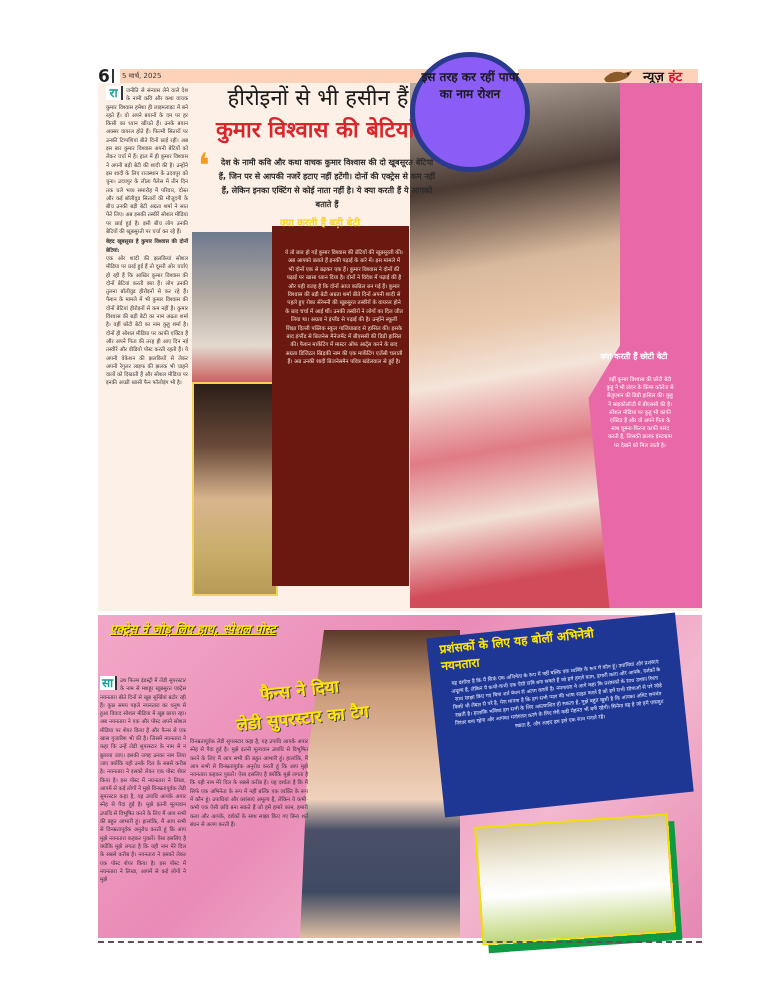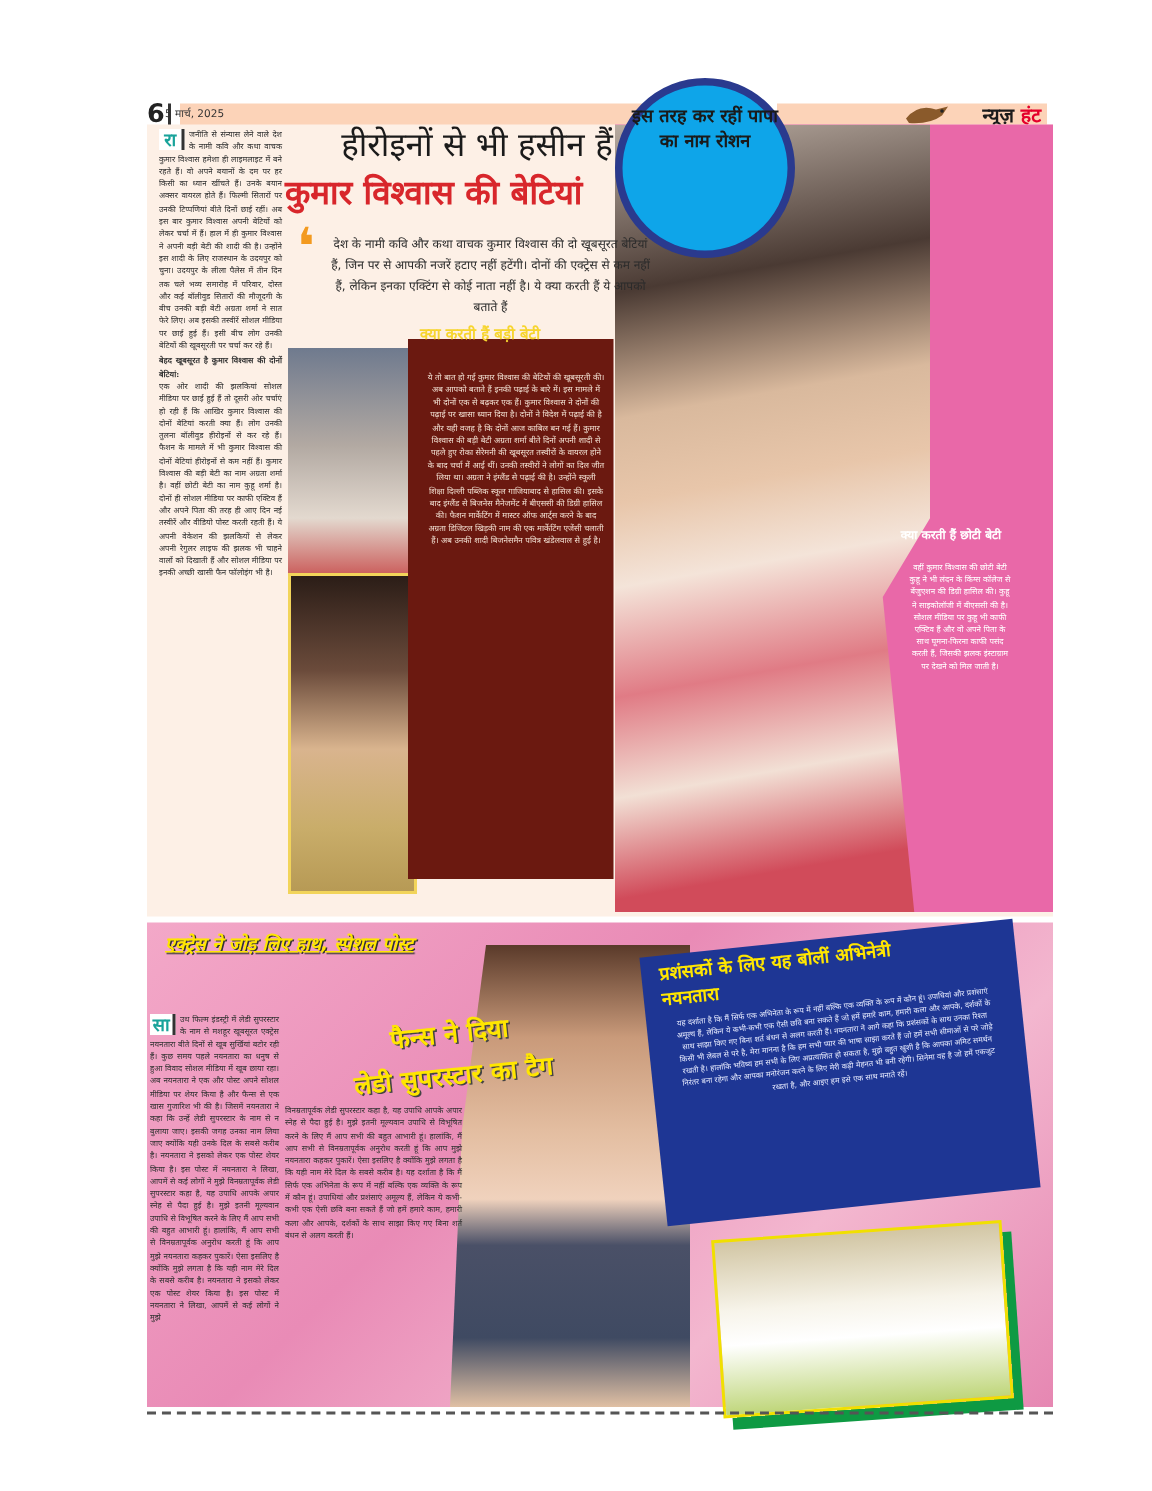--- a/index.html
+++ b/index.html
@@ -4,41 +4,41 @@
 <style>
   html,body{margin:0;padding:0;background:#fff;}
   body{width:768px;height:994px;position:relative;overflow:hidden;font-family:"DejaVu Sans",sans-serif;}
   .abs{position:absolute;}
   
   .hdr{left:98px;top:69px;width:600px;height:18px;}
   .hdr-band{position:absolute;left:22px;top:0;width:308px;height:16px;background:#fcd3b8;}
   .hdr-band2{position:absolute;left:420px;top:0;width:180px;height:16px;background:#fcd3b8;}
   .pg-num{position:absolute;left:0;top:-3px;font-size:17px;font-weight:bold;color:#222;font-family:"DejaVu Sans",sans-serif;}
   .pg-sep{position:absolute;left:14px;top:0;width:2px;height:16px;background:#333;}
-  .pg-date{position:absolute;left:12px;top:2px;font-size:7px;color:#333;}
+  .pg-date{position:absolute;left:24px;top:2px;font-size:7px;color:#333;}
   .section{position:absolute;left:336px;top:0;font-size:12px;font-weight:bold;color:#111;}
-  .brand{position:absolute;right:4px;top:-2px;font-size:13px;font-weight:bold;color:#1b1b1b;}
+  .brand{position:absolute;right:16px;top:-2px;font-size:13px;font-weight:bold;color:#1b1b1b;}
   .brand .hunt{color:#e4002b;}
   .brand-ico{position:absolute;right:62px;top:-2px;width:34px;height:18px;}
   
   .top-bg{left:98px;top:83px;width:604px;height:528px;background:#fdf0e6;}
   .col{font-size:5.3px;line-height:8.3px;color:#333;text-align:justify;font-family:"DejaVu Serif",serif;}
   .dropcap{display:inline-block;float:left;width:15px;height:14px;background:#fff;color:#18a39a;font-weight:bold;font-size:12px;line-height:14px;text-align:center;margin:0 3px 0 0;border-right:2px solid #333;}
   .title1{left:198px;top:84px;width:240px;text-align:center;font-size:22px;font-weight:normal;color:#1a1a1a;line-height:28px;}
-  .title2{left:190px;top:116px;width:250px;text-align:left;font-size:22px;font-weight:bold;color:#d8262b;line-height:28px;}
+  .title2{left:190px;top:116px;width:250px;text-align:center;font-size:22px;font-weight:bold;color:#d8262b;line-height:28px;}
   .quote-mark{left:198px;top:148px;font-size:34px;color:#f39a1f;font-weight:bold;line-height:34px;}
-  .lede{left:218px;top:156px;width:218px;font-size:8px;line-height:14px;font-weight:normal;color:#2b2b2b;text-align:center;}
+  .lede{left:218px;top:156px;width:218px;font-size:8px;line-height:14px;font-weight:bold;color:#2b2b2b;text-align:center;}
   .wedding{left:192px;top:232px;width:80px;height:162px;background:linear-gradient(180deg,#6f7a8e,#b2a9a2 40%,#e3d9cf 70%,#c43b3b);}
   .portrait{left:192px;top:382px;width:82px;height:210px;background:linear-gradient(180deg,#2b1d17 0%,#6b4b3b 30%,#d9b48e 55%,#c9ad6a 80%,#b79a55);border:2px solid #f2d45a;}
   .maroon{left:272px;top:226px;width:137px;height:360px;background:#6b1910;}
   .maroon-title{left:280px;top:215px;font-size:10px;font-weight:bold;color:#f7d52f;text-align:center;}
   .maroon-body{left:285px;top:248px;width:118px;color:#f3e2d4;font-size:5.4px;line-height:8.4px;text-align:center;font-family:"DejaVu Serif",serif;}
   .pink-bg{left:410px;top:83px;width:292px;height:525px;background:#e968a8;}
   .model{left:410px;top:83px;width:210px;height:525px;background:linear-gradient(170deg,#b9aca2 0%,#4a3a33 20%,#d9b99d 35%,#e8c6aa 45%,#f4e4d9 55%,#e07b85 68%,#f2e0d5 80%,#d14b5a 92%);clip-path:polygon(0 0,100% 0,100% 50%,85% 60%,95% 100%,0 100%);}
-  .circle{left:410px;top:52px;width:110px;height:110px;border-radius:50%;background:#0ea5e9;border:5px solid #2a3a8e;text-align:center;}
+  .circle{left:410px;top:52px;width:110px;height:110px;border-radius:50%;background:#8b5cf6;border:5px solid #2a3a8e;text-align:center;}
   .circle span{display:block;font-size:12px;font-weight:bold;color:#1a1a1a;line-height:17px;margin-top:12px;}
   .small-title{left:594px;top:352px;width:80px;text-align:center;font-size:8px;font-weight:bold;color:#fff;line-height:10px;}
   .small-body{left:605px;top:375px;width:70px;text-align:center;color:#fff;font-size:5.3px;line-height:8.2px;font-family:"DejaVu Serif",serif;}
   
   .bot-bg{left:98px;top:615px;width:604px;height:323px;background:linear-gradient(135deg,#f3a8c8 0%,#e98bb6 40%,#f3b7cf 70%,#e687b2 100%);}
   .bot-head{left:110px;top:620px;width:300px;text-align:left;font-size:12px;font-weight:bold;font-style:italic;color:#ffe600;line-height:19px;text-decoration:underline;text-shadow:1px 1px 0 #333;}
   .fans{left:226px;top:676px;width:150px;text-align:center;font-size:17px;font-weight:bold;color:#ffe600;line-height:28px;text-shadow:1px 1px 0 #444;transform:rotate(-6deg);}
   .bot-col1{left:100px;top:676px;width:86px;}
   .bot-col2{left:190px;top:737px;width:118px;}
   .nayan{left:300px;top:630px;width:160px;height:308px;background:linear-gradient(180deg,#5a3a2a 0%,#c99a7a 20%,#e3bda0 40%,#f0d2bd 55%,#4a5067 65%,#3f4a62 85%,#e0c0a4);clip-path:polygon(15% 0,100% 0,100% 100%,0 100%,5% 40%);}

